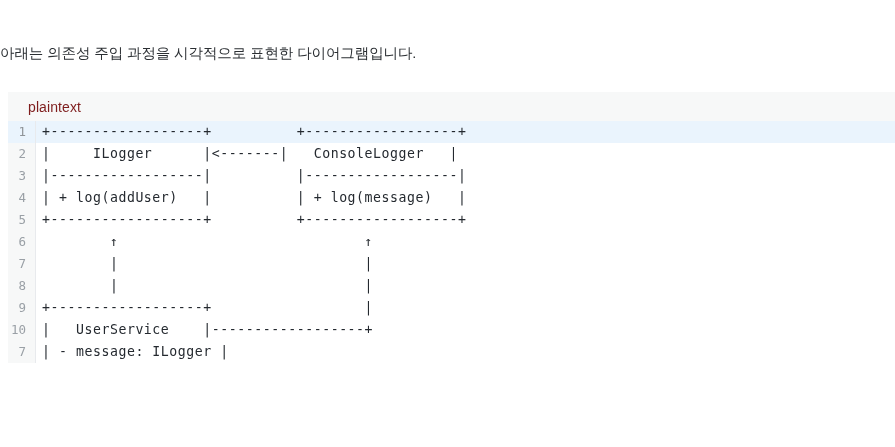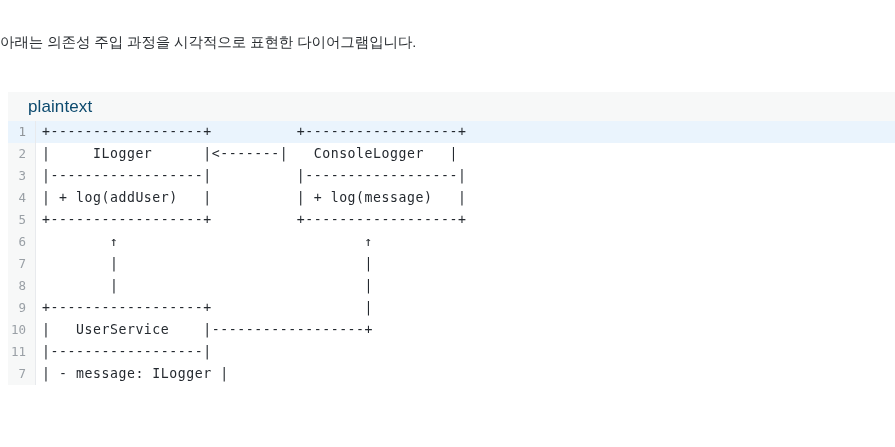--- a/index.html
+++ b/index.html
@@ -17,21 +17,21 @@
 
   .page {
     position: relative;
     width: 895px;
     height: 447px;
   }
 
   .intro-paragraph {
     position: absolute;
     left: 0px;
-    top: 16px;
+    top: 27px;
     font-size: 14.5px;
     line-height: 22px;
     color: #2b2f33;
     letter-spacing: -0.1px;
     white-space: nowrap;
   }
 
   .section-heading {
     position: absolute;
     left: 12px;
@@ -58,22 +58,22 @@
     height: 29px;
     background: #f7f8f8;
     display: flex;
     align-items: center;
     padding-left: 20px;
     box-sizing: border-box;
   }
 
   .code-lang {
     font-family: "Liberation Sans", sans-serif;
-    font-size: 17px;
-    color: #0c4a6e;
+    font-size: 14px;
+    color: #7f1d1d;
     letter-spacing: 0.1px;
   }
 
   .code-body {
     background: #ffffff;
     padding: 0;
   }
 
   .code-line {
     display: flex;
@@ -168,24 +168,20 @@
         </div>
         <div class="code-line">
           <div class="line-no">9</div>
           <div class="line-code">+------------------+                  |</div>
         </div>
         <div class="code-line">
           <div class="line-no">10</div>
           <div class="line-code">|   UserService    |------------------+</div>
         </div>
         <div class="code-line">
-          <div class="line-no">11</div>
-          <div class="line-code">|------------------|</div>
-        </div>
-        <div class="code-line">
           <div class="line-no">7</div>
           <div class="line-code">| - message: ILogger |</div>
         </div>
       </div>
 
   </div>
 
 </div>
 
 </body></html>

